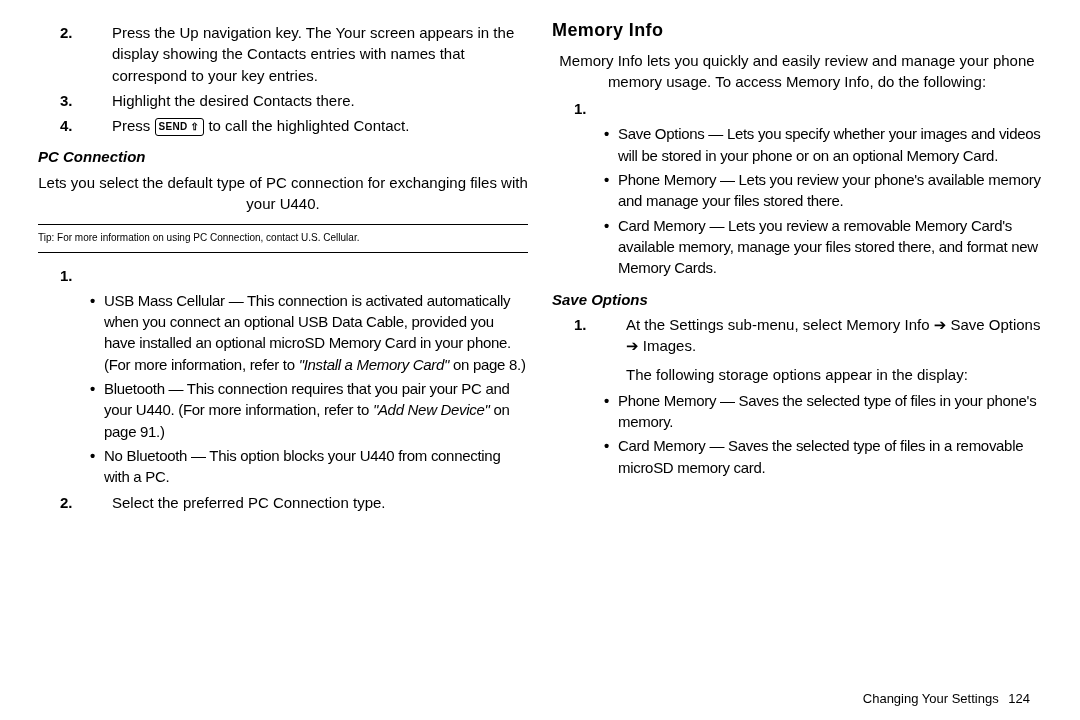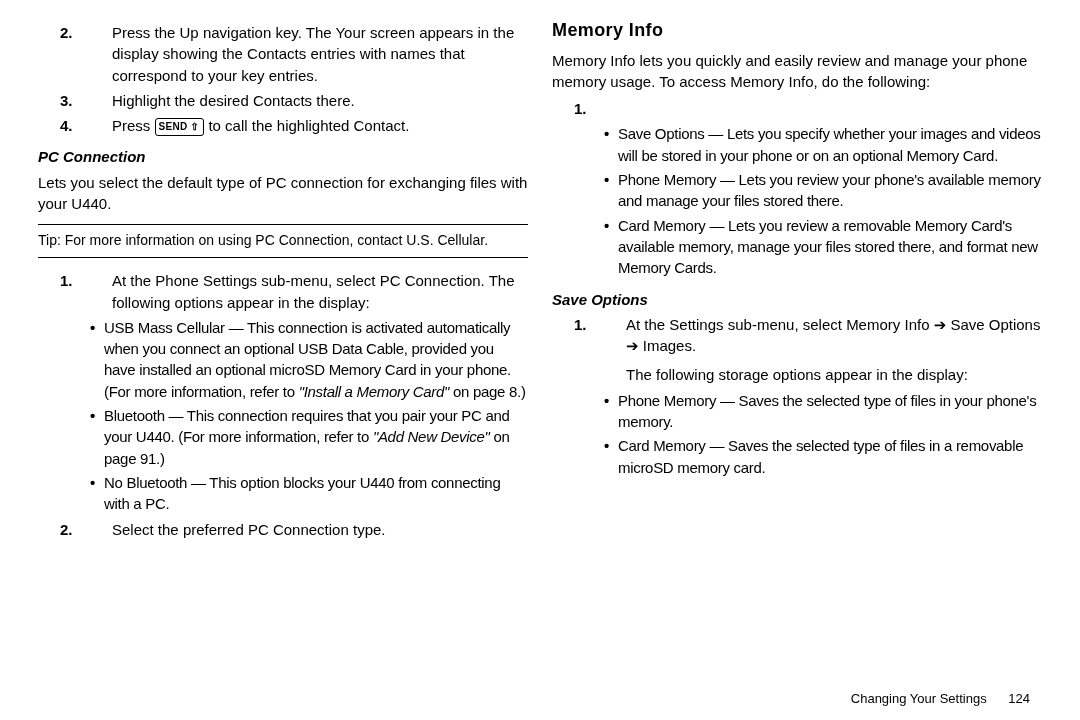--- a/index.html
+++ b/index.html
@@ -50,48 +50,48 @@
     font-weight: bold;
     font-size: 15px;
     margin: 10px 0 4px 0;
   }
   .section-head {
     font-weight: bold;
     font-size: 18px;
     letter-spacing: 0.4px;
     margin: 0 0 6px 0;
   }
-  .intro { margin: 2px 0 6px 0; }
+  .intro { margin: 2px 0 6px 0; text-align: center; }
   .tipbox {
     border-top: 1.5px solid #000;
     border-bottom: 1.5px solid #000;
     padding: 6px 0;
     margin: 10px 0 12px 0;
-    font-size: 14px;
+    font-size: 10px;
   }
   b { font-weight: normal; }
   i { font-style: italic; }
   .sendkey {
     display: inline-block;
     border: 1.2px solid #000;
     border-radius: 3px;
     font-size: 10px;
     padding: 1px 4px 1px 3px;
     vertical-align: 1px;
     letter-spacing: 0.3px;
     font-weight: bold;
     font-family: Arial, sans-serif;
   }
   .footer {
     position: absolute;
     right: 50px;
     bottom: 14px;
     font-size: 13px;
   }
-  .footer .pg { margin-left: 18px; }
+  .footer .pg { margin-left: 6px; }
 </style>
 </head>
 <body>
 
 <div class="page">
 
   <div class="col left">
 
     <div class="num-item">
       <div class="num">2.</div>
@@ -114,23 +114,20 @@
 
     <div class="subhead">PC Connection</div>
     <div class="intro">Lets you select the default type of PC connection for exchanging files with your U440.</div>
 
     <div class="tipbox">
       <b>Tip: </b><span>For more information on using </span><b>PC Connection</b><span>, contact U.S. Cellular.</span>
     </div>
 
     <div class="num-item">
       <div class="num">1.</div>
-      <div class="txt">
-        <span>At the </span><b>Phone Settings</b><span> sub-menu, select </span><b>PC Connection</b><span>. The following options appear in the display:</span>
-      </div>
     </div>
 
     <div class="bullet-item cond">
       <div class="dot">•</div>
       <div class="txt">
         <b>USB Mass Cellular</b><span> — </span><span>This connection is activated automatically when you connect an optional USB Data Cable, provided you have installed an optional microSD Memory Card in your phone. (For more information, refer to </span><b><i>"Install a Memory Card"</i></b><span>  on page 8.)</span>
       </div>
     </div>
 
     <div class="bullet-item cond">

